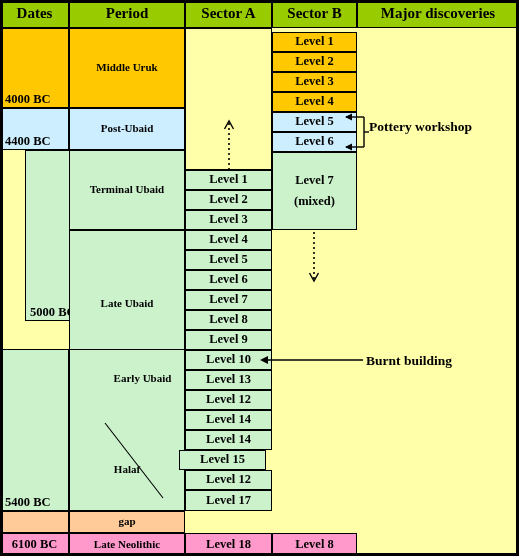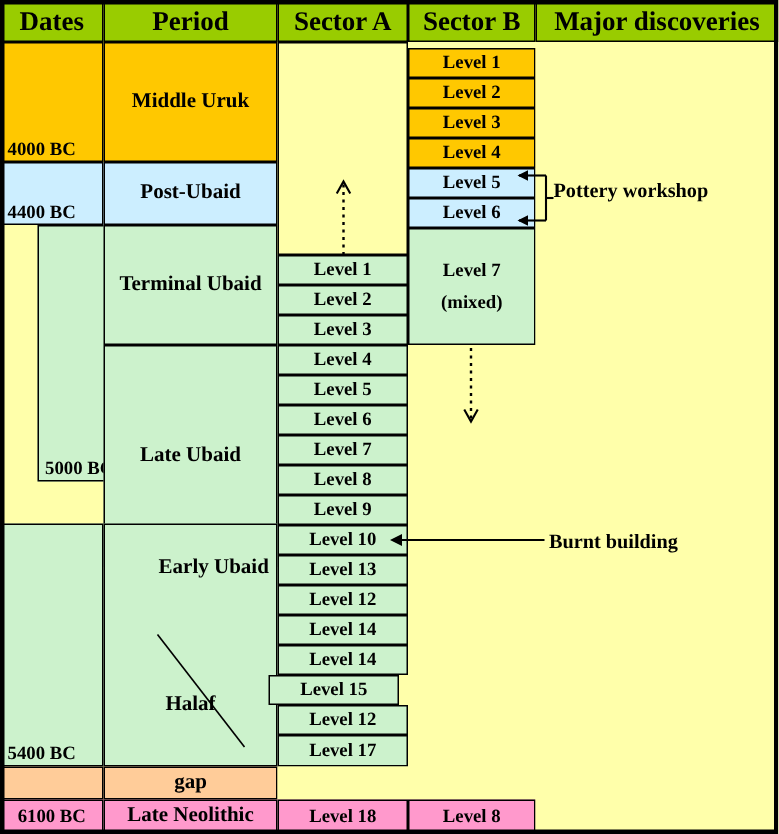--- a/index.html
+++ b/index.html
@@ -1,21 +1,21 @@
 <!DOCTYPE html>
 <html><head>
 <meta charset="utf-8">
 <style>
   html,body{margin:0;padding:0;background:#fff;}
   body{font-family:"Liberation Serif","DejaVu Serif",serif;}
   #chart{position:relative;width:519px;height:556px;background:#ffffaa;overflow:hidden;}
   .cell{position:absolute;box-sizing:border-box;border:1px solid #000;
         display:flex;align-items:center;justify-content:center;
-        font-weight:bold;font-size:14px;color:#000;line-height:1.05;text-align:center;}
-  .hdr{background:#99cc00;font-size:18px;border:1px solid #000;}
+        font-weight:bold;font-size:11px;color:#000;line-height:1.05;text-align:center;}
+  .hdr{background:#99cc00;font-size:15px;border:1px solid #000;}
   .lvl{font-size:12.5px;}
   .date{justify-content:flex-start;align-items:flex-end;padding-left:4px;padding-bottom:1px;font-size:12.5px;}
   .noborder{border:none;}
   .nofill{border:none;background:transparent;}
   .frame{position:absolute;left:0;top:0;width:519px;height:556px;
          border:3px solid #000;box-sizing:border-box;pointer-events:none;}
   .annot{position:absolute;font-size:13.5px;font-weight:bold;color:#000;white-space:nowrap;}
   svg.overlay{position:absolute;left:0;top:0;width:519px;height:556px;pointer-events:none;}
   .twoline{flex-direction:column;}
 </style>

